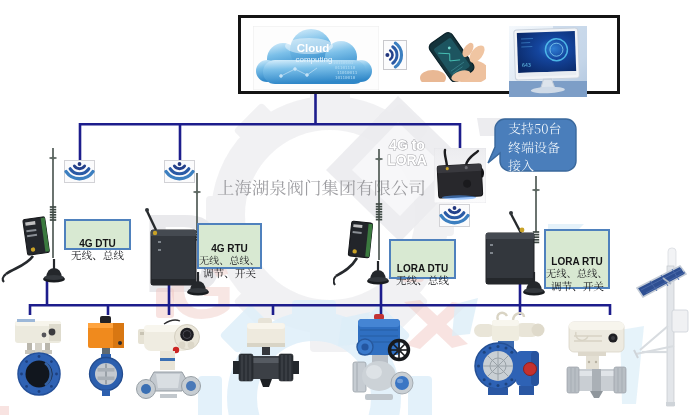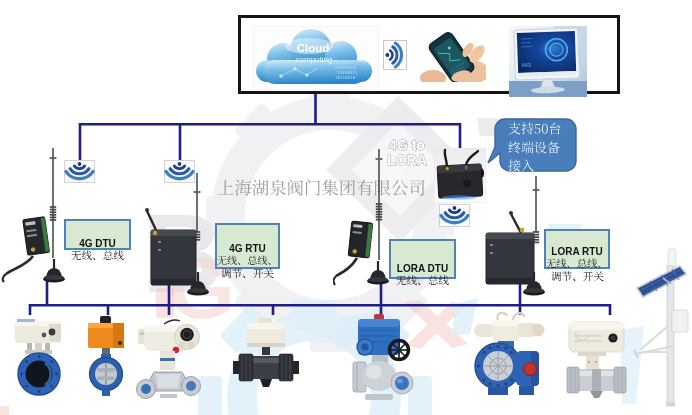--- a/index.html
+++ b/index.html
@@ -418,21 +418,21 @@
           <g fill="#1c1d20" transform="translate(0 9.33) scale(0.0106 -0.0106)">
             <use href="#u65e0" x="0"></use>
             <use href="#u7ebf" x="1000"></use>
             <use href="#u3001" x="2000"></use>
             <use href="#u603b" x="3000"></use>
             <use href="#u7ebf" x="4000"></use>
           </g>
         </svg>
       </div>
 </div>
-<div class="label" style="left:215px;top:223px;width:65px;height:46px">
+<div class="label" style="left:197px;top:223px;width:65px;height:46px">
   <div class="label-title">4G RTU</div>
   <div class="cjk-line">
         <svg class="cjk" width="64" height="12" viewBox="0 0 64 12">
           <g fill="#1c1d20" transform="translate(0 9.33) scale(0.0106 -0.0106)">
             <use href="#u65e0" x="0"></use>
             <use href="#u7ebf" x="1000"></use>
             <use href="#u3001" x="2000"></use>
             <use href="#u603b" x="3000"></use>
             <use href="#u7ebf" x="4000"></use>
             <use href="#u3001" x="5000"></use>
@@ -458,21 +458,21 @@
           <g fill="#1c1d20" transform="translate(0 9.33) scale(0.0106 -0.0106)">
             <use href="#u65e0" x="0"></use>
             <use href="#u7ebf" x="1000"></use>
             <use href="#u3001" x="2000"></use>
             <use href="#u603b" x="3000"></use>
             <use href="#u7ebf" x="4000"></use>
           </g>
         </svg>
       </div>
 </div>
-<div class="label" style="left:544px;top:229px;width:66px;height:40px">
+<div class="label" style="left:544px;top:229px;width:66px;height:60px">
   <div class="label-title">LORA RTU</div>
   <div class="cjk-line">
         <svg class="cjk" width="64" height="12" viewBox="0 0 64 12">
           <g fill="#1c1d20" transform="translate(0 9.33) scale(0.0106 -0.0106)">
             <use href="#u65e0" x="0"></use>
             <use href="#u7ebf" x="1000"></use>
             <use href="#u3001" x="2000"></use>
             <use href="#u603b" x="3000"></use>
             <use href="#u7ebf" x="4000"></use>
             <use href="#u3001" x="5000"></use>

